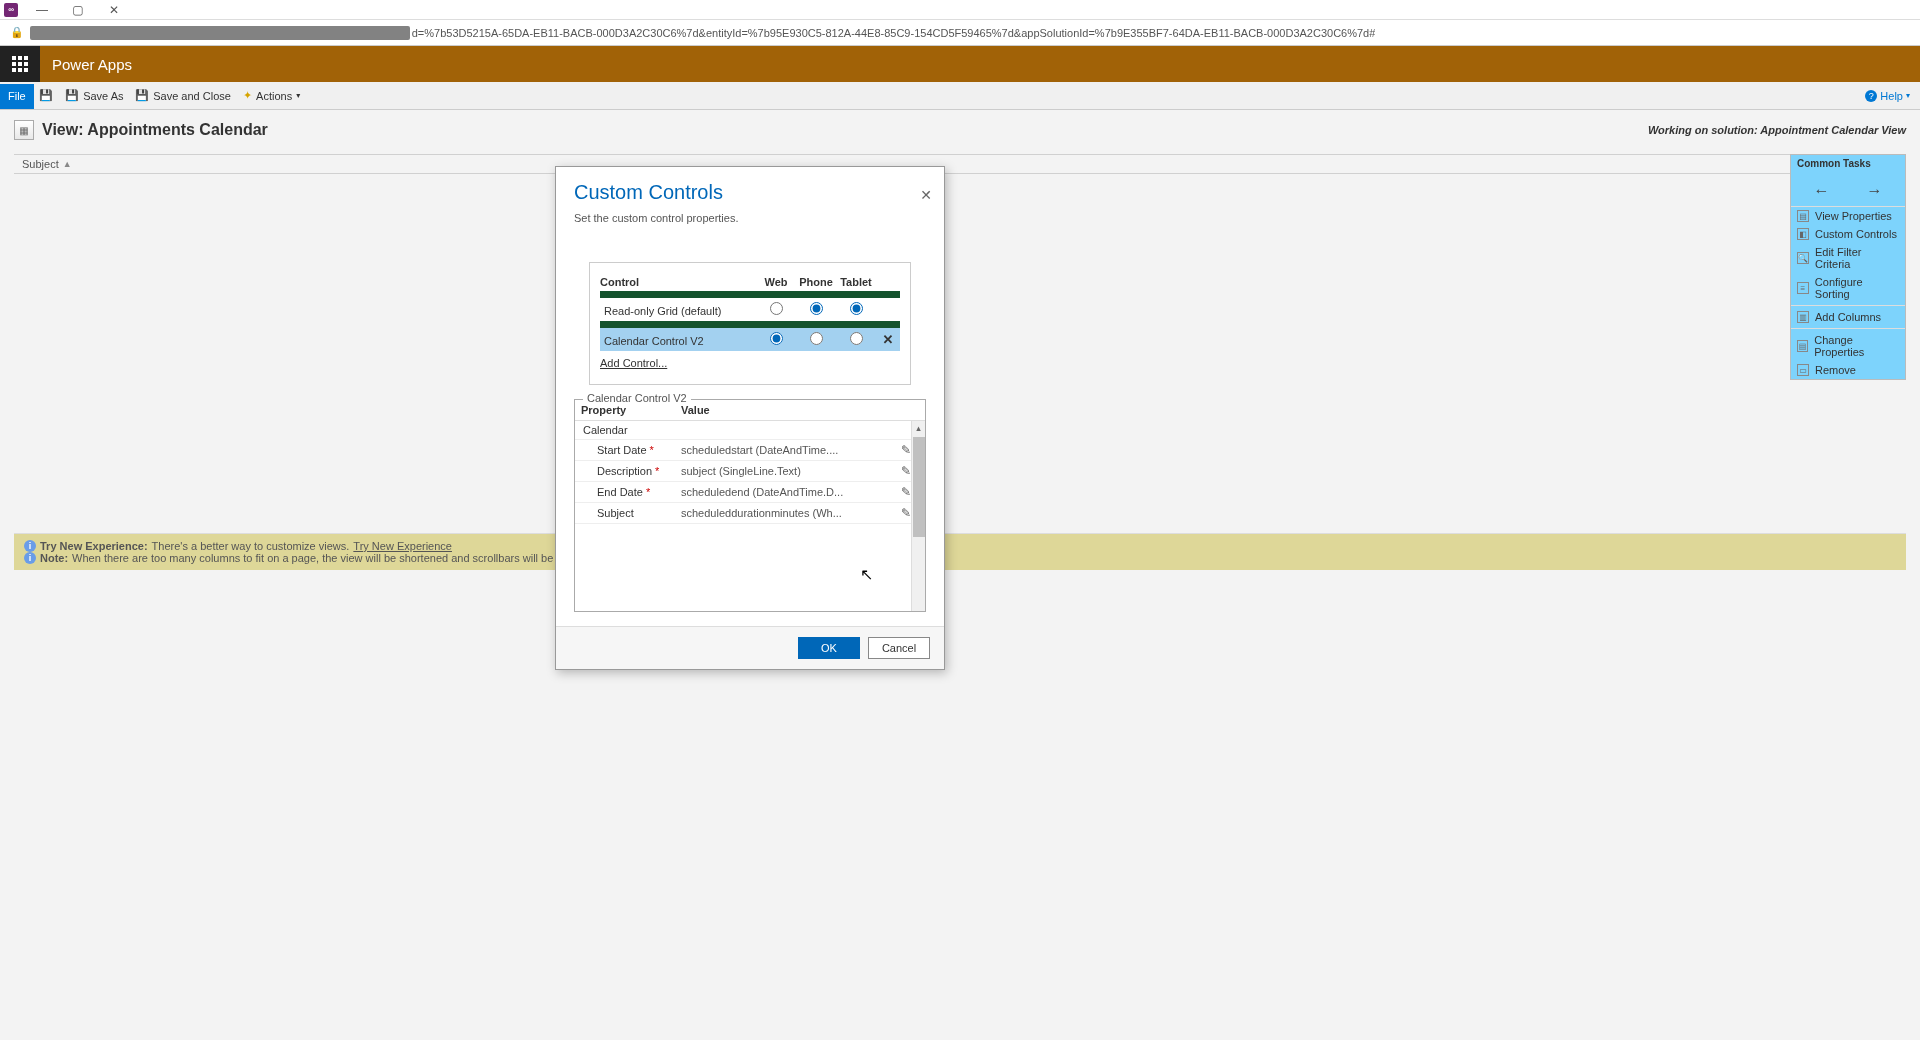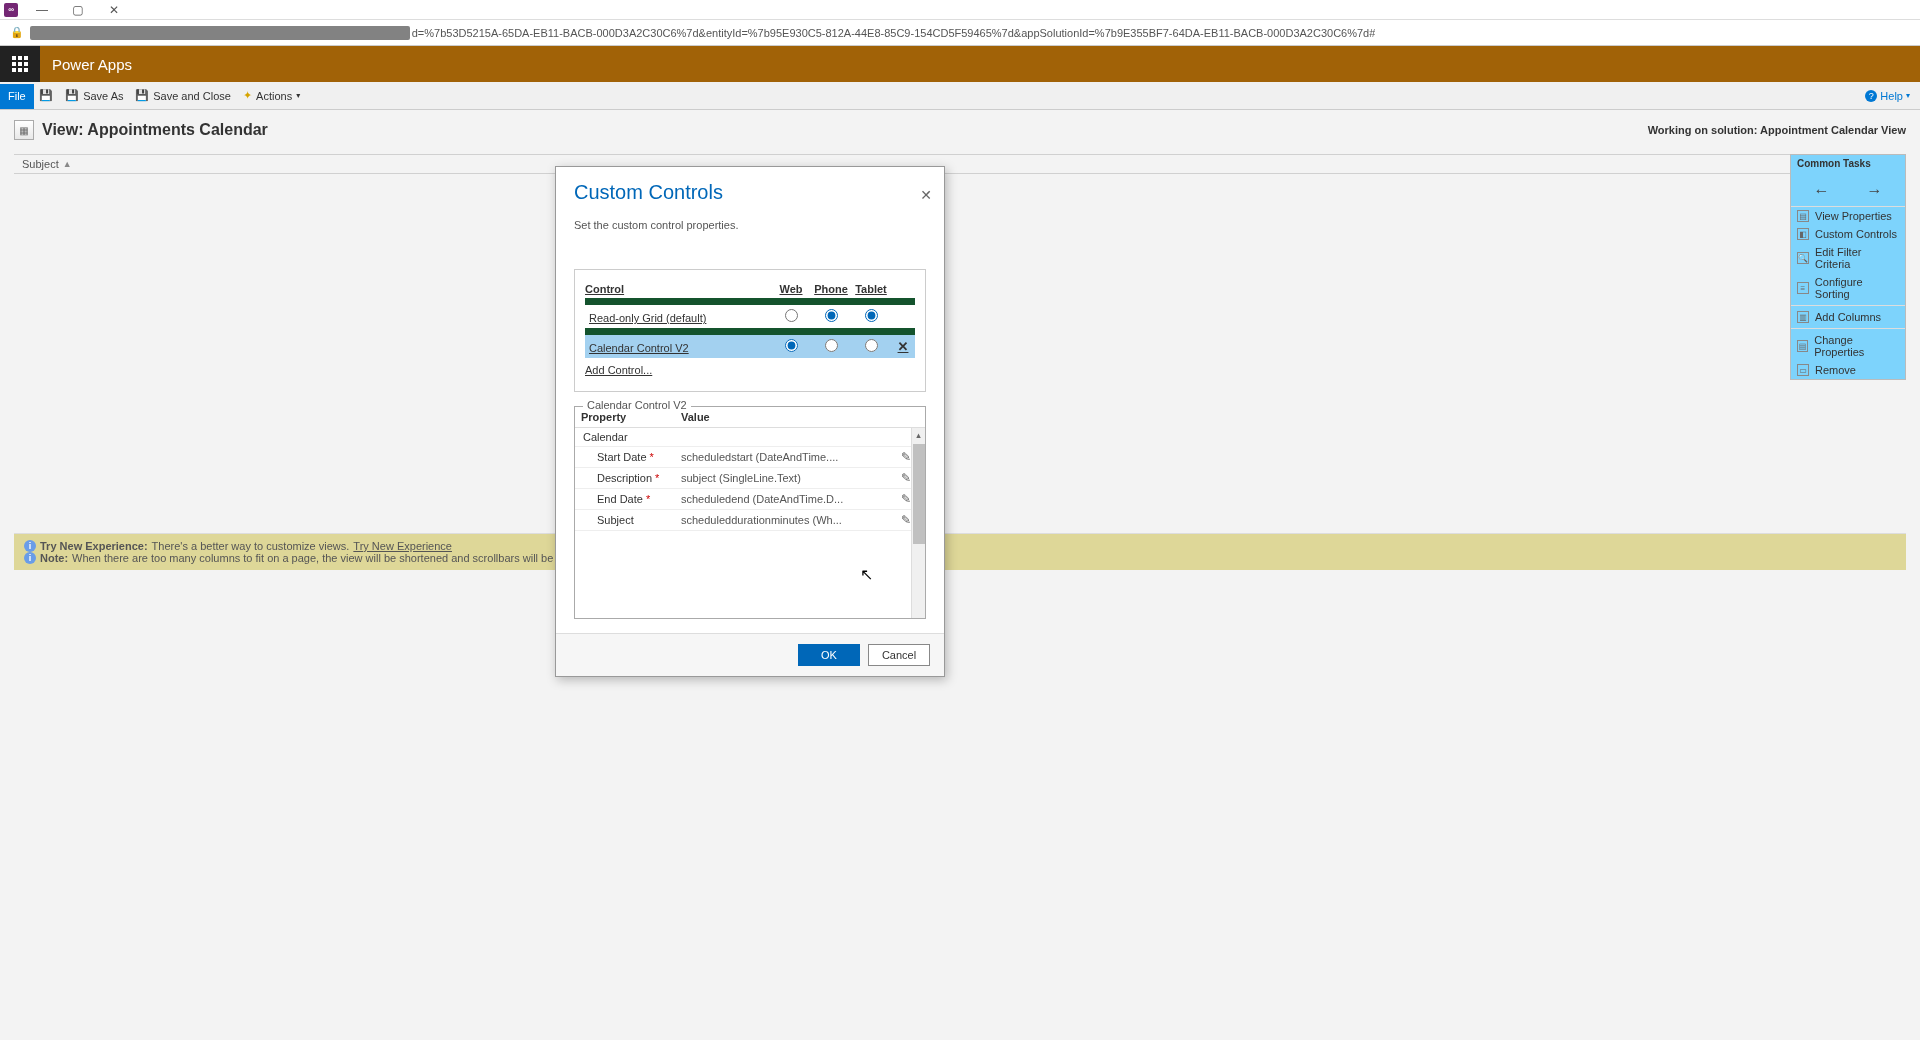--- a/index.html
+++ b/index.html
@@ -29,21 +29,21 @@
 .toolbar .file-tab { background: #0078d4; color:#fff; height: 25px; line-height: 24px; padding: 0 8px; font-size: 11px; align-self: flex-start; margin-top:2px; }
 .toolbar .tbtn { display: flex; align-items: center; padding: 0 6px; height: 100%; font-size: 11px; color:#333; gap:4px; }
 .toolbar .spacer { flex: 1; }
 .toolbar .help { color:#0078d4; font-size:11px; display:flex; align-items:center; gap:3px; padding-right:10px;}
 .toolbar .help .qm { background:#0078d4; color:#fff; border-radius:50%; width:12px; height:12px; display:flex; align-items:center; justify-content:center; font-size:9px; }
 
 
 .page-header { display:flex; align-items:center; padding: 10px 14px; background:#f3f3f3;}
 .page-header .icon16 { width:20px; height:20px; border:1px solid #aaa; background: linear-gradient(#fff,#e8e8e8); margin-right:8px; display:flex; align-items:center; justify-content:center; font-size:10px; color:#666;}
 .page-header .ptitle { font-size: 16px; font-weight:600; color:#333;}
-.page-header .right { margin-left:auto; font-size:11px; color:#333; font-weight:600;}
+.page-header .right { margin-left:auto; font-size:11px; color:#333; font-weight:600;font-style:italic;}
 
 
 .main { position:relative; padding: 4px 14px; }
 .col-header { display:flex; border:1px solid #d0d0d0; border-left:none; border-right:none; background:#f3f3f3; height:20px; align-items:center; padding-left:8px; font-size:11px; color:#555;}
 .col-header .sort { font-size:9px; margin-left:4px; color:#888;}
 .grid-canvas { height: 360px; border-bottom:1px solid #ddd;}
 
 
 .notice-bar { background:#ded798; padding:6px 10px; font-size:11px; color:#555;}
 .notice-bar .row { display:flex; align-items:center; gap:4px;}
@@ -57,24 +57,24 @@
 .tasks-panel .nav-row span { font-size:16px; color:#444;}
 .tasks-panel .item { display:flex; align-items:center; gap:6px; padding:3px 6px; }
 .tasks-panel .item .ico { width:12px; height:12px; border:1px solid #888; font-size:8px; display:flex; align-items:center; justify-content:center; color:#666;}
 .tasks-panel hr { border:none; border-top:1px solid #ddd; margin:2px 0;}
 
 
 .overlay { position:fixed; inset:0; }
 .modal { position:absolute; left:555px; top:166px; width:390px; background:#fff; border:1px solid #999; box-shadow: 2px 3px 10px rgba(0,0,0,0.25);}
 .modal-head { padding:14px 18px 8px; position:relative;}
 .modal-title { color:#0067b8; font-size:20px; font-weight:400;}
-.modal-sub { font-size:11px; color:#555; margin-top:15px;}
+.modal-sub { font-size:11px; color:#555; margin-top:8px;}
 .modal-close { position:absolute; right:12px; top:20px; font-size:14px; color:#666; cursor:pointer;}
 
-.controls-box { margin:30px 18px 14px; border:1px solid #ccc; padding:10px 10px 14px;text-decoration:underline;}
+.controls-box { margin:30px 33px 14px; border:1px solid #ccc; padding:10px 10px 14px;}
 .ct-head { display:flex; font-weight:bold; font-size:11px; padding:3px 0; color:#333;}
 .ct-head .c1 { flex:1; }
 .ct-head .cr { width:40px; text-align:center;}
 .ct-head .cx { width:24px;}
 .ct-row { display:flex; font-size:11px; padding:4px 0; align-items:flex-end; border-top:7px solid #14532d;}
 .ct-row.sel { background:#a3d1f0;}
 .ct-row .c1 { flex:1; padding-left:4px;}
 .ct-row .cr { width:40px; text-align:center;}
 .ct-row .cx { width:24px; text-align:center; font-weight:bold; font-size:13px;}
 .ct-row input[type=radio]{ accent-color:#0067b8;}

